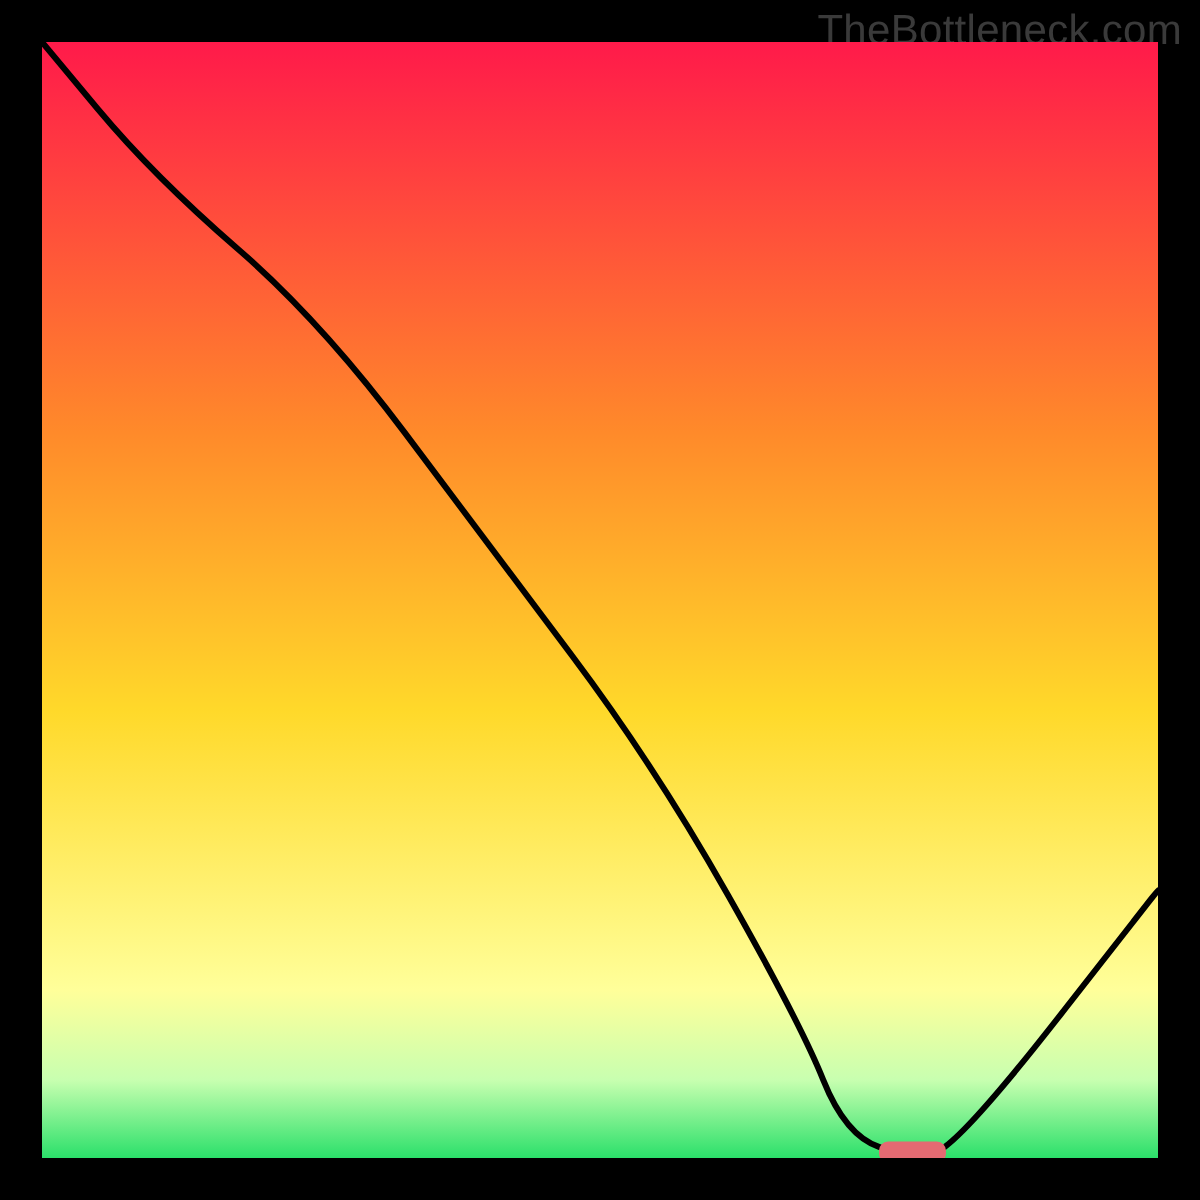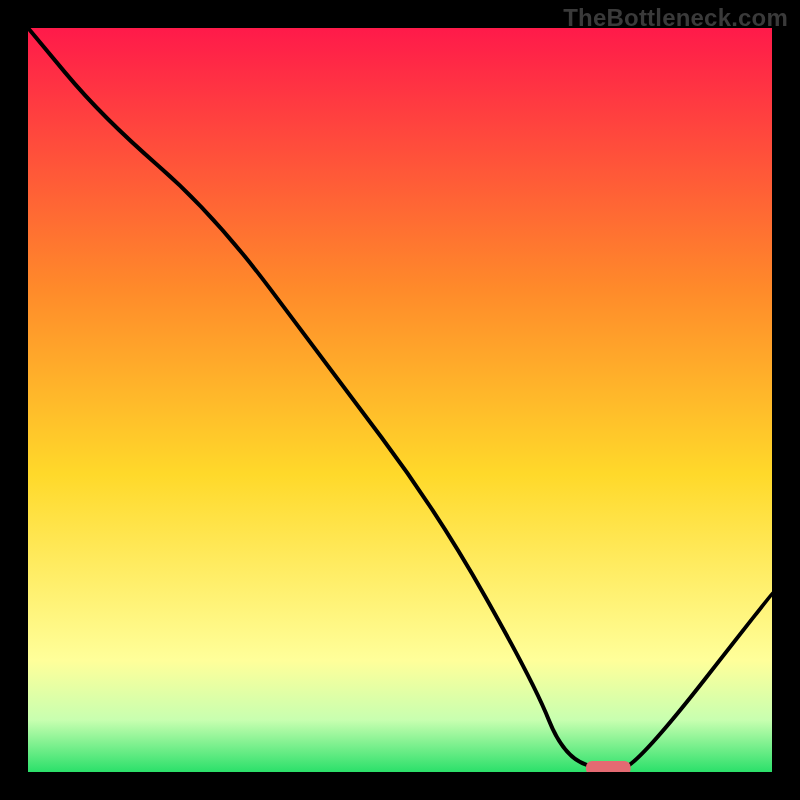--- a/index.html
+++ b/index.html
@@ -17,22 +17,22 @@
     top: 0;
     width: 800px;
     height: 800px;
     box-sizing: border-box;
   }
   .watermark {
     position: absolute;
     top: 4px;
     right: 12px;
     color: #3a3a3a;
-    font-size: 24px;
-    font-weight: 700;
+    font-size: 28px;
+    font-weight: 400;
     letter-spacing: 0.2px;
   }
   .plot {
     position: absolute;
     left: 28px;
     top: 28px;
     width: 744px;
     height: 744px;
   }
   svg { display: block; }

